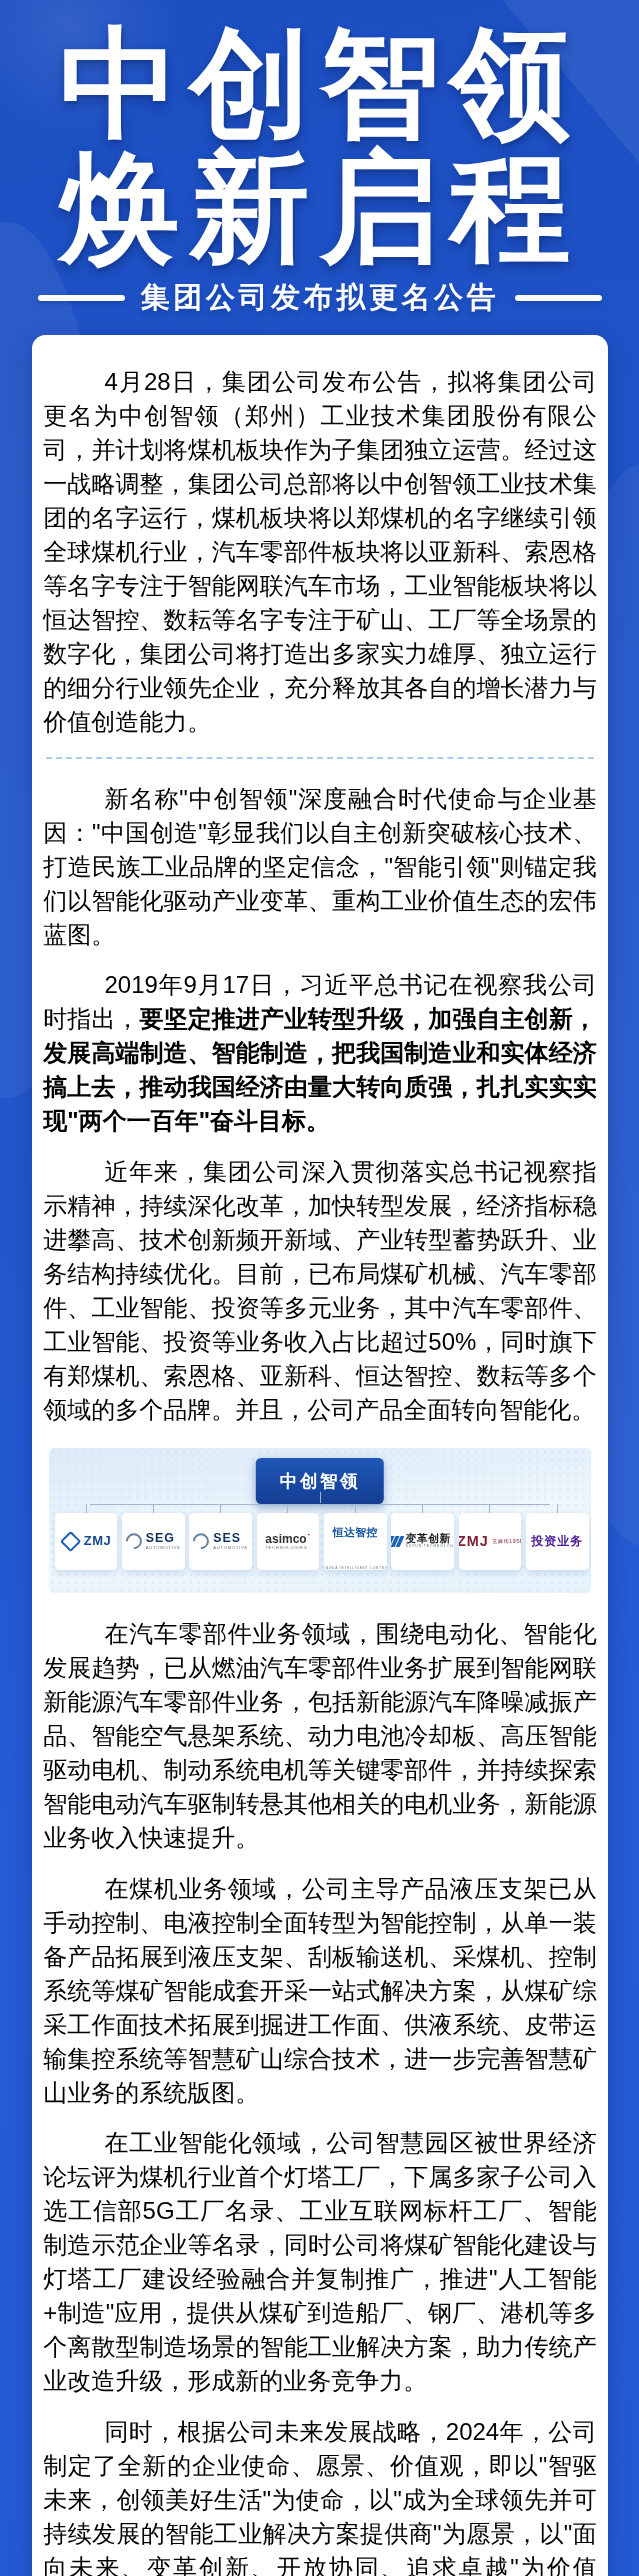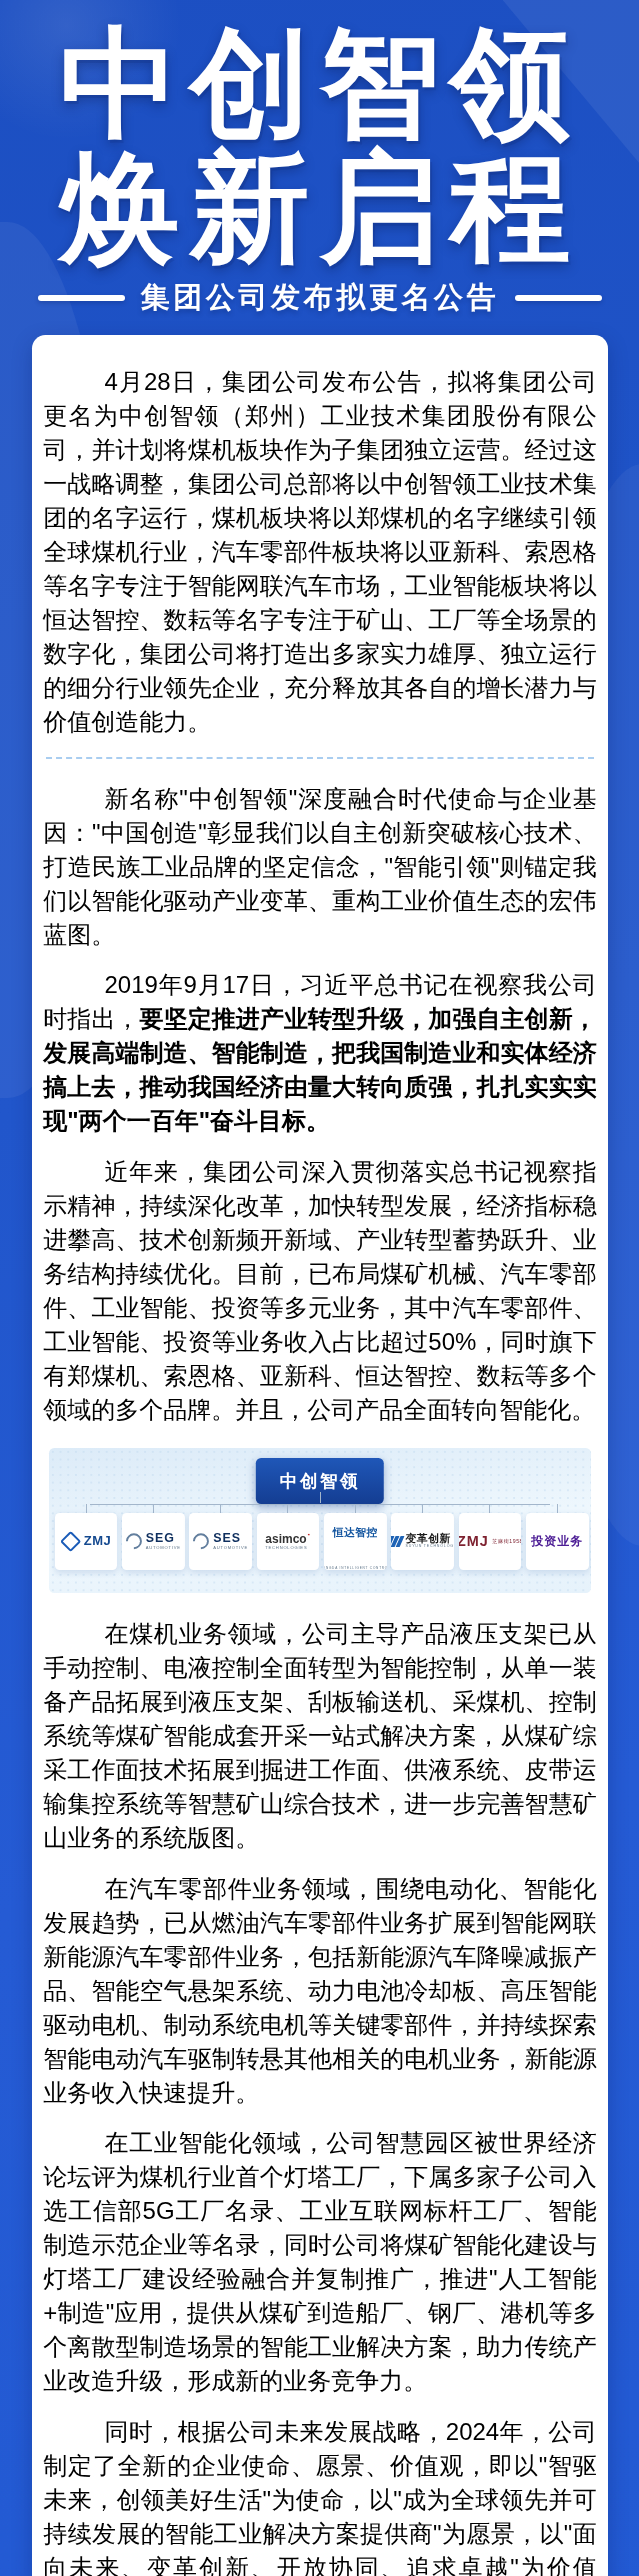--- a/index.html
+++ b/index.html
@@ -210,20 +210,20 @@
         <div class="brand-col">
           <div class="stub"></div>
           <div class="brand-card">
             <span class="cn-plain">投资业务</span>
           </div>
         </div>
 
       </div>
     </figure>
 
+    <p>在汽车零部件业务领域，围绕电动化、智能化发展趋势，已从燃油汽车零部件业务扩展到智能网联新能源汽车零部件业务，包括新能源汽车降噪减振产品、智能空气悬架系统、动力电池冷却板、高压智能驱动电机、制动系统电机等关键零部件，并持续探索智能电动汽车驱制转悬其他相关的电机业务，新能源业务收入快速提升。</p>
     <p>在煤机业务领域，公司主导产品液压支架已从手动控制、电液控制全面转型为智能控制，从单一装备产品拓展到液压支架、刮板输送机、采煤机、控制系统等煤矿智能成套开采一站式解决方案，从煤矿综采工作面技术拓展到掘进工作面、供液系统、皮带运输集控系统等智慧矿山综合技术，进一步完善智慧矿山业务的系统版图。</p>
-    <p>在汽车零部件业务领域，围绕电动化、智能化发展趋势，已从燃油汽车零部件业务扩展到智能网联新能源汽车零部件业务，包括新能源汽车降噪减振产品、智能空气悬架系统、动力电池冷却板、高压智能驱动电机、制动系统电机等关键零部件，并持续探索智能电动汽车驱制转悬其他相关的电机业务，新能源业务收入快速提升。</p>
     <p>在工业智能化领域，公司智慧园区被世界经济论坛评为煤机行业首个灯塔工厂，下属多家子公司入选工信部5G工厂名录、工业互联网标杆工厂、智能制造示范企业等名录，同时公司将煤矿智能化建设与灯塔工厂建设经验融合并复制推广，推进"人工智能+制造"应用，提供从煤矿到造船厂、钢厂、港机等多个离散型制造场景的智能工业解决方案，助力传统产业改造升级，形成新的业务竞争力。</p>
     <p>同时，根据公司未来发展战略，2024年，公司制定了全新的企业使命、愿景、价值观，即以"智驱未来，创领美好生活"为使命，以"成为全球领先并可持续发展的智能工业解决方案提供商"为愿景，以"面向未来、变革创新、开放协同、追求卓越"为价值观。公司坚持电动化、智能化、数字化、全球化的转型方向和发展思路，拥抱人工智能，强化绿色及可持续发展相关技术的创新迭代，持续加快转型升级的步伐。</p>
 
   </article>
 </section>
 
 
 </body></html>

